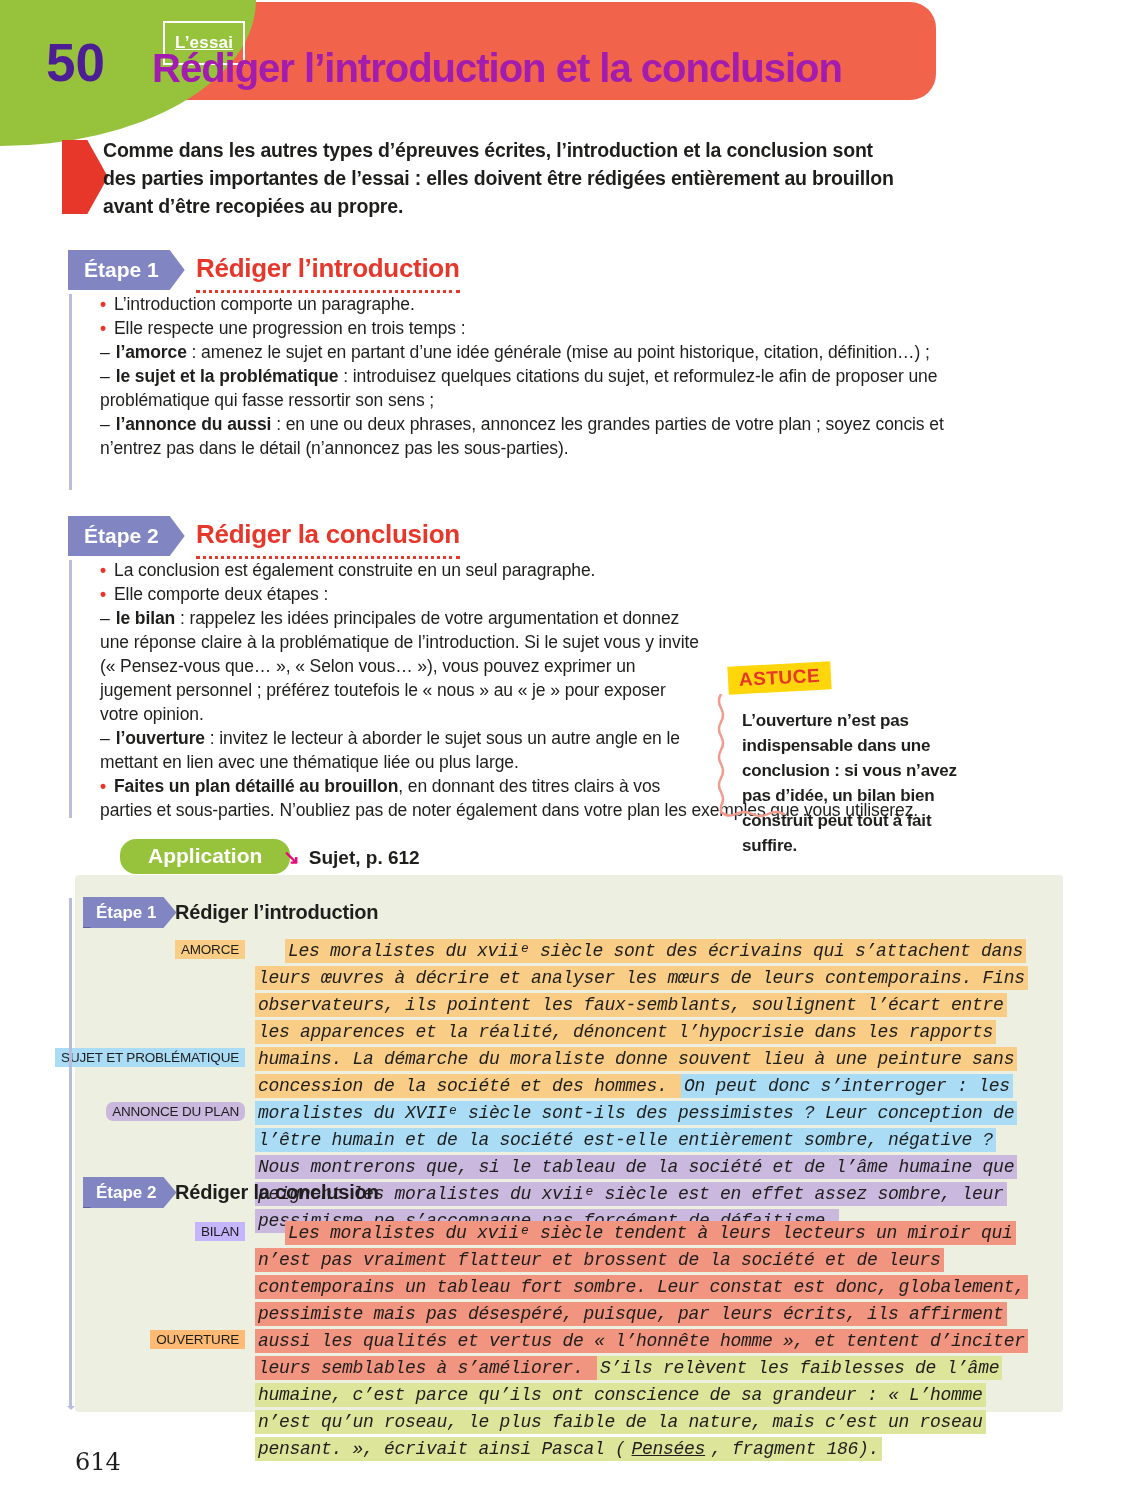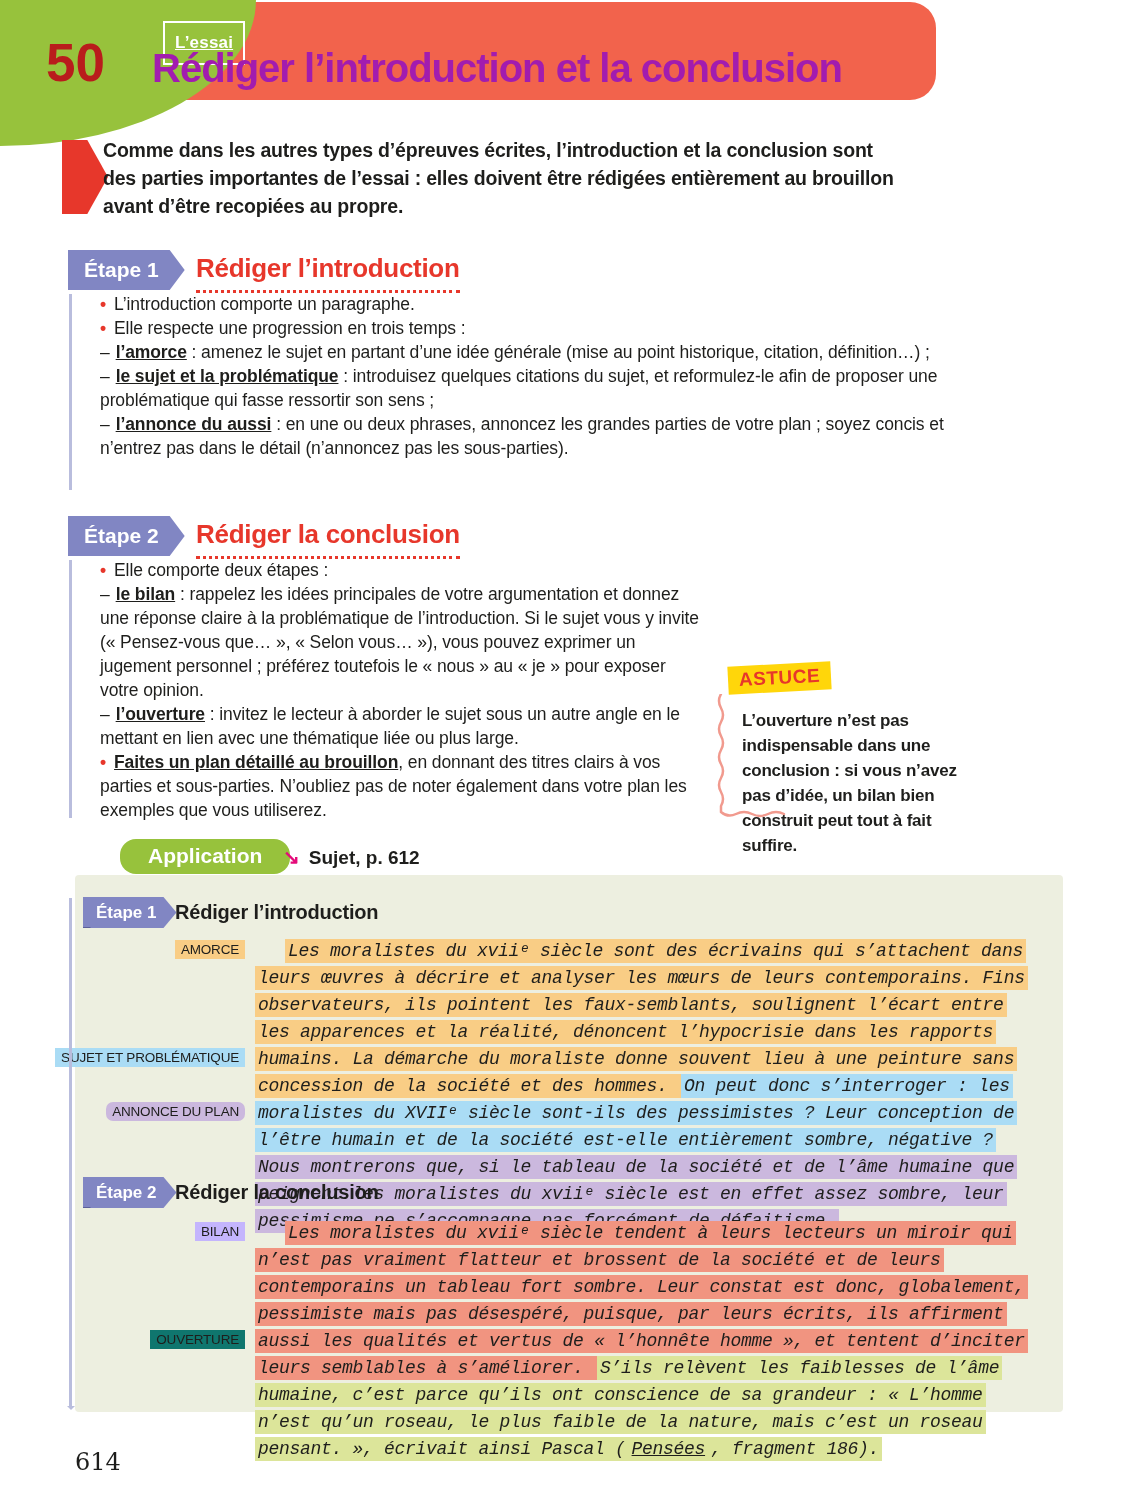--- a/index.html
+++ b/index.html
@@ -7,21 +7,21 @@
     --yellow:#ffd60a; --pink:#e40a7a; --box:#edefe0; --line:#b9bddd; --text:#1e1e1c;
   }
   *{box-sizing:border-box;}
   body{margin:0;background:#fff;font-family:"Liberation Sans",sans-serif;color:var(--text);}
   .page{position:relative;width:1128px;height:1500px;background:#fff;overflow:hidden;}
 
   
   .banner{position:absolute;left:118px;top:2px;width:818px;height:98px;background:var(--orange);border-radius:14px 26px 26px 14px;}
   .slash{position:absolute;left:188px;top:-10px;width:22px;height:132px;background:#fff;transform:rotate(43deg);}
   .blob{position:absolute;left:0;top:0;width:256px;height:146px;background:var(--green);border-radius:0 0 100% 0;}
-  .chapter-num{position:absolute;left:46px;top:32px;font-size:53px;font-weight:bold;color:#b91c1c;}
+  .chapter-num{position:absolute;left:46px;top:32px;font-size:53px;font-weight:bold;color:#4c1d95;}
   .lesson-tag{position:absolute;left:163px;top:21px;border:2px solid #fff;color:#fff;font-weight:bold;font-size:17px;padding:10px 10px;letter-spacing:.2px;text-decoration:underline;}
   .page-title{position:absolute;left:152px;top:46px;margin:0;color:#a21caf;font-size:40px;font-weight:bold;letter-spacing:-1px;white-space:nowrap;}
 
   
   .intro-marker{position:absolute;left:62px;top:140px;width:46px;height:74px;background:var(--red);
     clip-path:polygon(0 0,55% 0,100% 50%,55% 100%,0 100%);}
   .intro-text{position:absolute;left:103px;top:136px;width:800px;margin:0;font-size:19.5px;line-height:28px;font-weight:bold;letter-spacing:-.2px;}
 
   
   .step-badge{position:absolute;height:40px;background:var(--purple);color:#fff;font-weight:bold;font-size:21px;line-height:40px;padding:0 26px 0 16px;
@@ -30,21 +30,21 @@
   .step-title{position:absolute;margin:0;font-size:26px;font-weight:bold;color:var(--red);letter-spacing:-.3px;}
   .step-title span{border-bottom:3px dotted var(--red);padding-bottom:7px;}
   #stitle1{left:196px;top:253px;} #stitle2{left:196px;top:519px;}
   .vline{position:absolute;left:69px;width:3px;background:var(--line);}
   #vline1{top:294px;height:196px;} #vline2{top:560px;height:258px;}
   .step-content{position:absolute;left:100px;width:884px;font-size:17.5px;line-height:24px;letter-spacing:-.1px;}
   #content1{top:292px;} #content2{top:558px;}
   .bullet{display:block;}
   .marker-dot{color:var(--red);font-weight:bold;margin-right:8px;}
   .marker-dash{margin-right:6px;}
-  .b{font-weight:bold;text-decoration:underline;}
+  .b{font-weight:bold;}
 
   
   .tip-float{float:right;width:268px;height:128px;margin:110px 0 0 16px;position:relative;}
   .tip-tag{position:absolute;left:12px;top:-4px;background:var(--yellow);color:var(--red);font-weight:bold;font-size:19px;padding:2px 11px;transform:rotate(-3deg);letter-spacing:.5px;}
   .tip-squiggle{position:absolute;left:-2px;top:26px;}
   .tip-text{position:absolute;left:26px;top:40px;width:238px;margin:0;font-size:17px;line-height:25px;font-weight:bold;letter-spacing:-.2px;}
 
   
   .app-button{position:absolute;left:120px;top:839px;background:var(--green);color:#fff;font-size:21px;font-weight:bold;padding:5px 28px 6px;border-radius:16px;border:none;}
   .app-ref{position:absolute;left:283px;top:845px;font-size:19px;font-weight:bold;}
@@ -98,20 +98,21 @@
   <h2 class="step-title" id="stitle2"><span>Rédiger la conclusion</span></h2>
   <div class="vline" id="vline2"></div>
   <div class="step-content" id="content2">
     <div class="tip-float">
       <svg class="tip-squiggle" width="80" height="140" viewBox="0 0 80 140" aria-hidden="true">
         <path d="M7 0 Q3 7 7 14 Q11 21 7 28 Q3 35 7 42 Q11 49 7 56 Q3 63 7 70 Q11 77 7 84 Q3 91 7 98 Q11 105 7 112 L7 118 Q14 124 22 120 Q30 116 38 120 Q46 124 54 120 Q62 116 70 120" stroke="#f19a8e" stroke-width="2.5" fill="none" stroke-linecap="round"></path>
       </svg>
       <div class="tip-tag">ASTUCE</div>
       <p class="tip-text">L’ouverture n’est pas indispensable dans une conclusion : si vous n’avez pas d’idée, un bilan bien construit peut tout à fait suffire.</p>
     </div>
+  <div class="bullet"><span class="marker-dot">•</span><span>La conclusion est également construite en un seul paragraphe.</span></div>
       <div class="bullet"><span class="marker-dot">•</span><span>Elle comporte deux étapes :</span></div>
       <div class="bullet"><span class="marker-dash">–</span><span class="b">le bilan</span><span> : rappelez les idées principales de votre argumentation et donnez une réponse claire à la problématique de l’introduction. Si le sujet vous y invite (« Pensez-vous que… », « Selon vous… »), vous pouvez exprimer un jugement personnel ; préférez toutefois le « nous » au « je » pour exposer votre opinion.</span></div>
       <div class="bullet"><span class="marker-dash">–</span><span class="b">l’ouverture</span><span> : invitez le lecteur à aborder le sujet sous un autre angle en le mettant en lien avec une thématique liée ou plus large.</span></div>
       <div class="bullet"><span class="marker-dot">•</span><span class="b">Faites un plan détaillé au brouillon</span><span>, en donnant des titres clairs à vos parties et sous-parties. N’oubliez pas de noter également dans votre plan les exemples que vous utiliserez.</span></div>
     </div>
 
   <div class="app-button">Application</div>
   <div class="app-ref">
     <span class="ref-arrow">↘</span><span>Sujet, p. 612</span>
   </div>
@@ -126,21 +127,21 @@
           <div class="hl-label" style="top: 164px; background: rgb(203, 184, 222); border-radius: 7px;">ANNONCE DU PLAN</div>
         </div>
       <p class="hw-text"><span style="background: rgb(249, 205, 133);">Les moralistes du xviiᵉ siècle sont des écrivains qui s’attachent dans leurs œuvres à décrire et analyser les mœurs de leurs contemporains. Fins observateurs, ils pointent les faux-semblants, soulignent l’écart entre les apparences et la réalité, dénoncent l’hypocrisie dans les rapports humains. La démarche du moraliste donne souvent lieu à une peinture sans concession de la société et des hommes. </span><span style="background: rgb(170, 220, 245);">On peut donc s’interroger : les moralistes du XVIIᵉ siècle sont-ils des pessimistes ? Leur conception de l’être humain et de la société est-elle entièrement sombre, négative ? </span><span style="background: rgb(203, 184, 222);">Nous montrerons que, si le tableau de la société et de l’âme humaine que peignent les moralistes du xviiᵉ siècle est en effet assez sombre, leur pessimisme ne s’accompagne pas forcément de défaitisme.</span></p>
     </div>
 
     <div class="app-badge" id="abadge2">Étape 2</div>
     <h3 class="app-step-title" id="atitle2">Rédiger la conclusion</h3>
     <div class="app-para" id="apara2">
       <div class="app-labels">
           <div class="hl-label" style="top: 2px; background: #c4b5fd;">BILAN</div>
-          <div class="hl-label" style="top: 110px; background: #0f766e;">OUVERTURE</div>
+          <div class="hl-label" style="top: 110px; background: #fdba74;">OUVERTURE</div>
         </div>
       <p class="hw-text"><span style="background: rgb(241, 148, 128);">Les moralistes du xviiᵉ siècle tendent à leurs lecteurs un miroir qui n’est pas vraiment flatteur et brossent de la société et de leurs contemporains un tableau fort sombre. Leur constat est donc, globalement, pessimiste mais pas désespéré, puisque, par leurs écrits, ils affirment aussi les qualités et vertus de « l’honnête homme », et tentent d’inciter leurs semblables à s’améliorer. </span><span style="background: rgb(220, 229, 154);">S’ils relèvent les faiblesses de l’âme humaine, c’est parce qu’ils ont conscience de sa grandeur : « L’homme n’est qu’un roseau, le plus faible de la nature, mais c’est un roseau pensant. », écrivait ainsi Pascal (</span><span style="background: rgb(220, 229, 154); text-decoration: underline;">Pensées</span><span style="background: rgb(220, 229, 154);">, fragment 186).</span></p>
     </div>
   </div>
   <div class="app-vline"></div>
 
   <div class="page-num">614</div>
 </div>
 
 </body></html>

